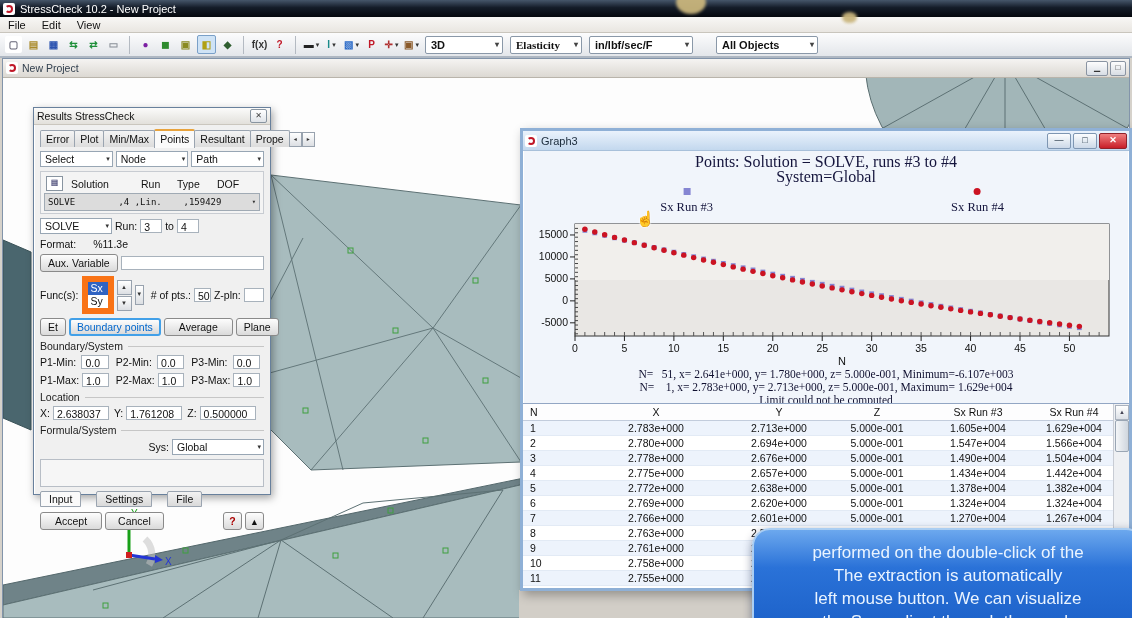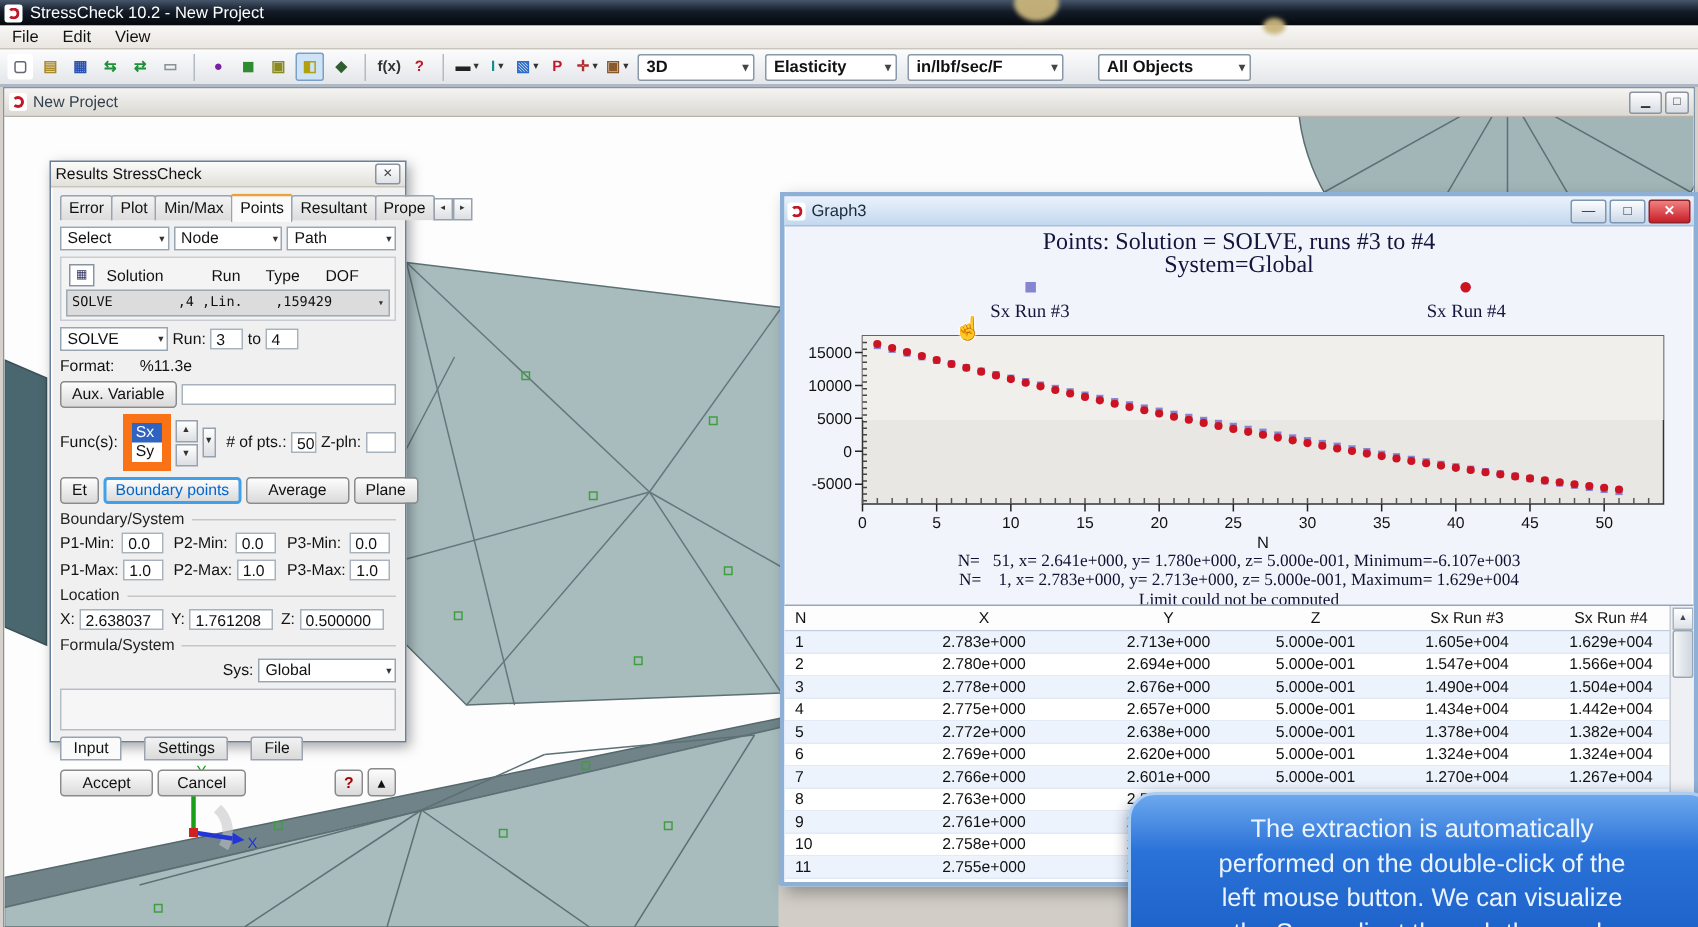--- a/index.html
+++ b/index.html
@@ -196,21 +196,21 @@
         <span class="dd">▾</span>
       </span>
       <span class="tbtn">
         <span class="tglyph" style="color: rgb(138, 90, 42);">▣</span>
         <span class="dd">▾</span>
       </span>
       <span class="tcombo" style="width: 78px;">
         <span>3D</span>
         <span class="dd">▾</span>
       </span>
-      <span class="tcombo" style="width: 88px;">
+      <span class="tcombo" style="width: 72px; font-family: Liberation Serif, serif;">
         <span>Elasticity</span>
         <span class="dd">▾</span>
       </span>
       <span class="tcombo" style="width: 104px;">
         <span>in/lbf/sec/F</span>
         <span class="dd">▾</span>
       </span>
       <span class="tcombo" style="width: 102px; margin-left: 18px;">
         <span>All Objects</span>
         <span class="dd">▾</span>
@@ -819,21 +819,21 @@
         </div>
       <div class="vscroll">
         <span class="varrow" style="top:1px">▲</span>
         <span class="vthumb"></span>
         <span class="varrow" style="bottom:1px">▼</span>
       </div>
     </div>
   </div>
 
   <div class="tooltip" id="tooltip">
+      <div>performed on the double-click of the</div>
       <div>The extraction is automatically</div>
-      <div>performed on the double-click of the</div>
       <div>left mouse button. We can visualize</div>
       <div>the Sx gradient through the mesh</div>
     </div>
 
   <div class="cursor">☝</div>
 
 </div>
 
 </body></html>

